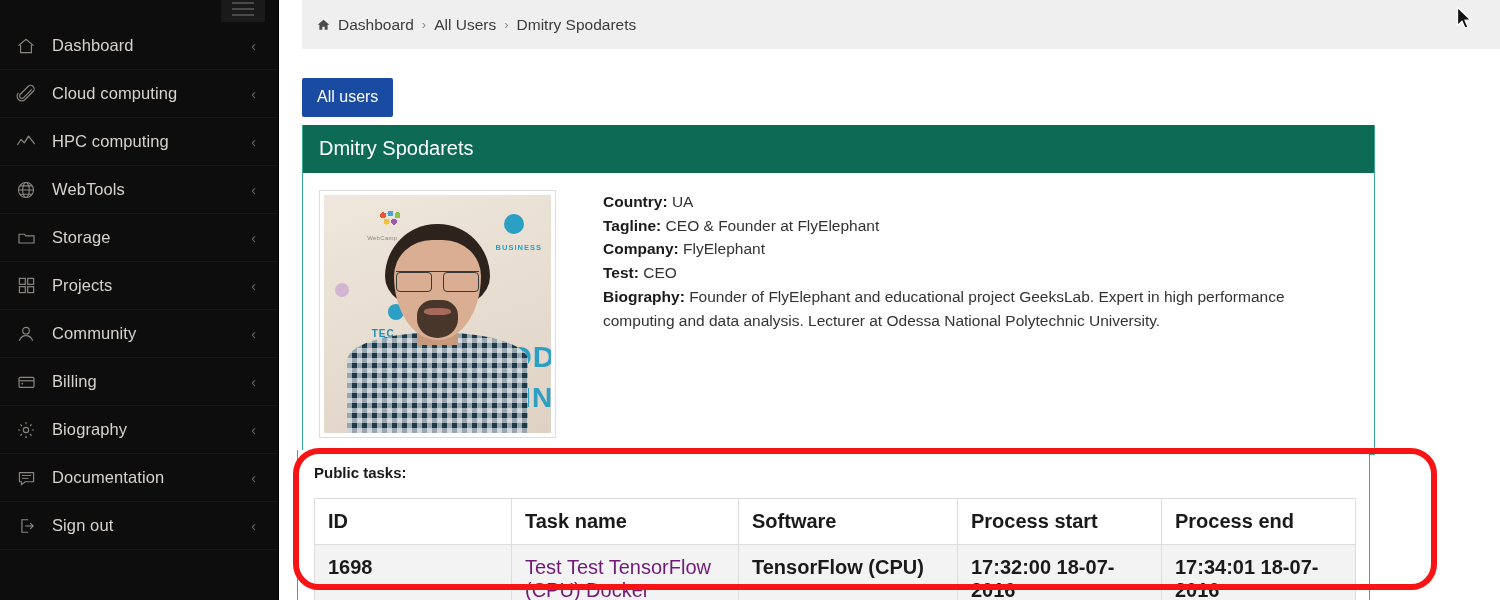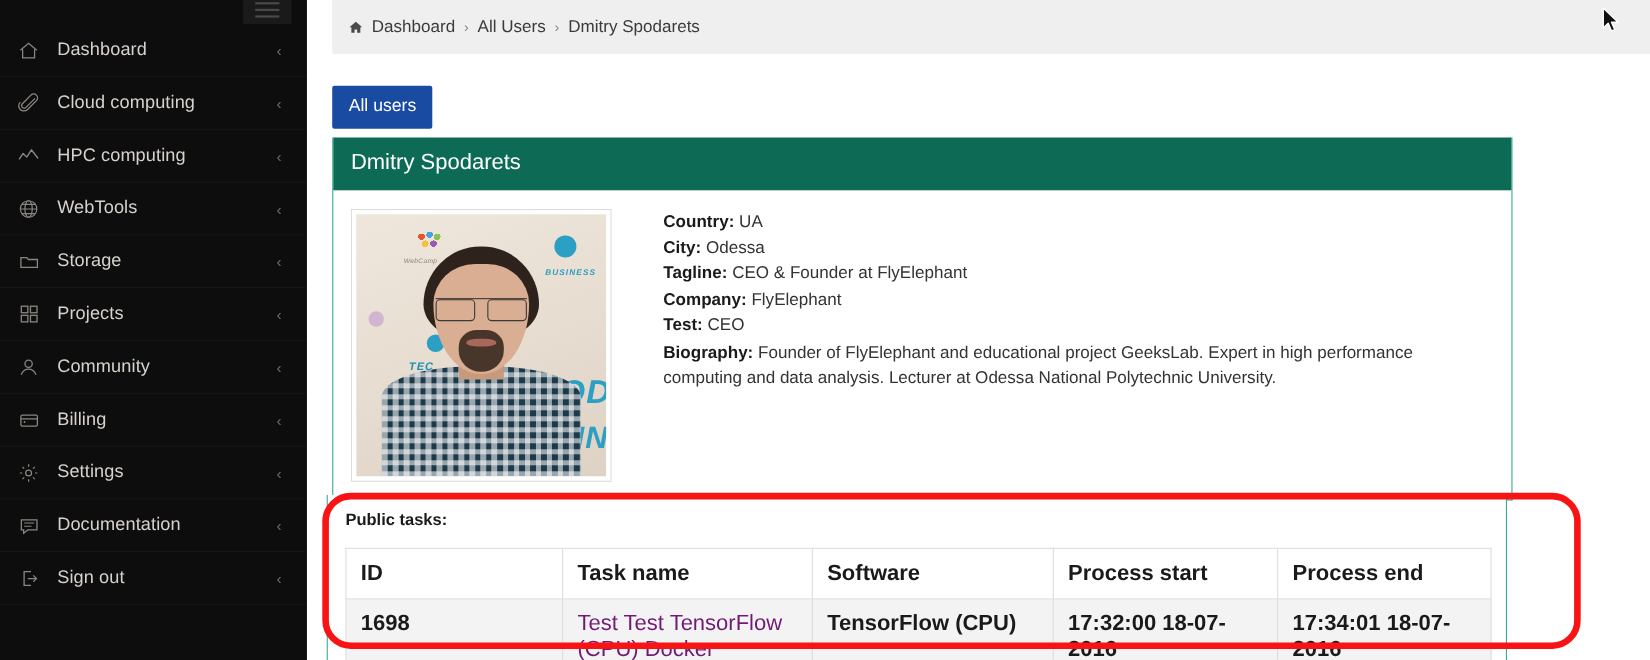--- a/index.html
+++ b/index.html
@@ -120,21 +120,20 @@
     flex: 0 0 auto;
     width: 237px; height: 248px;
     border: 1px solid #dddddd;
     padding: 4px;
     background: #fff;
   }
   #avatar-photo {
     width: 100%; height: 100%;
     position: relative; overflow: hidden;
     background: #e7e0d8;
-    font-style: italic;
   }
   
   .ph-bg { position:absolute; inset:0; background:
       linear-gradient(160deg,#efe7dd 0%,#e8ded2 45%,#ded2c4 100%); }
   .ph-logo1 { position:absolute; left:24%; top:6%; width:26px; height:18px;
       background: radial-gradient(circle at 20% 35%, #e8562f 0 3px, transparent 3px),
                   radial-gradient(circle at 48% 25%, #4aa3d8 0 3px, transparent 3px),
                   radial-gradient(circle at 75% 35%, #8cc152 0 3px, transparent 3px),
                   radial-gradient(circle at 33% 70%, #f3c13a 0 3px, transparent 3px),
                   radial-gradient(circle at 62% 70%, #9b59b6 0 3px, transparent 3px); }
@@ -342,21 +341,21 @@
         <span class="nav-caret">‹</span>
       </div>
 
       <div class="nav-item">
         <span class="nav-icon">
           <svg width="20" height="20" viewBox="0 0 24 24" fill="none" stroke="#8b8680" stroke-width="1.35">
             <circle cx="12" cy="12" r="3.2"></circle>
             <path d="M12 2.5v2.6M12 18.9v2.6M21.5 12h-2.6M5.1 12H2.5M18.7 5.3l-1.9 1.9M7.2 16.8l-1.9 1.9M18.7 18.7l-1.9-1.9M7.2 7.2L5.3 5.3"></path>
           </svg>
         </span>
-        <span class="nav-label">Settings</span>
+        <span class="nav-label">Biography</span>
         <span class="nav-caret">‹</span>
       </div>
 
       <div class="nav-item">
         <span class="nav-icon">
           <svg width="21" height="20" viewBox="0 0 24 24" fill="none" stroke="#8b8680" stroke-width="1.4">
             <path d="M3.5 5.5h17v11h-10l-4.5 3.5v-3.5h-2.5z"></path>
             <path d="M6.5 9h11M6.5 12.5h8" stroke-width="1.1"></path>
           </svg>
         </span>
@@ -419,24 +418,20 @@
             <div class="ph-glasses"></div>
             <div class="ph-beard"></div>
             <div class="ph-mouth"></div>
           </div>
         </div>
 
         <div id="profile-info">
           <div class="row">
             <b>Country:</b>
             <span>UA</span>
-          </div>
-          <div class="row">
-            <b>City:</b>
-            <span>Odessa</span>
           </div>
           <div class="row">
             <b>Tagline:</b>
             <span>CEO &amp; Founder at FlyElephant</span>
           </div>
           <div class="row">
             <b>Company:</b>
             <span>FlyElephant</span>
           </div>
           <div class="row">

